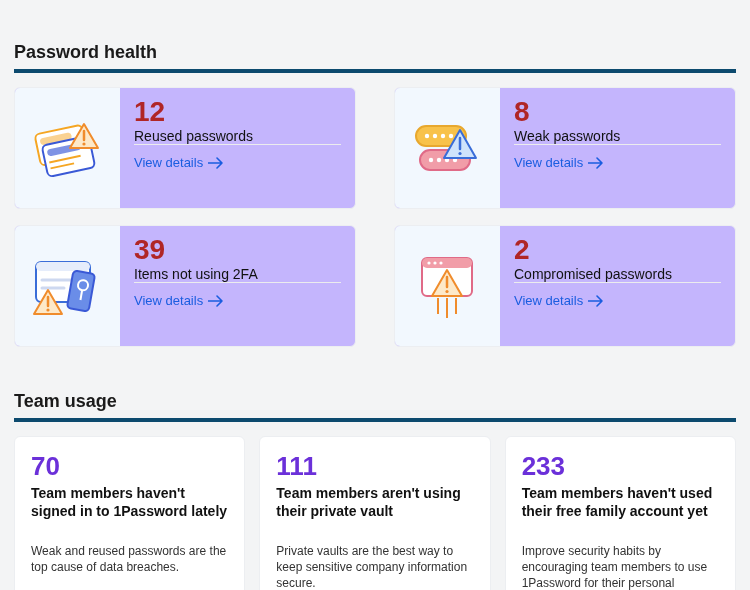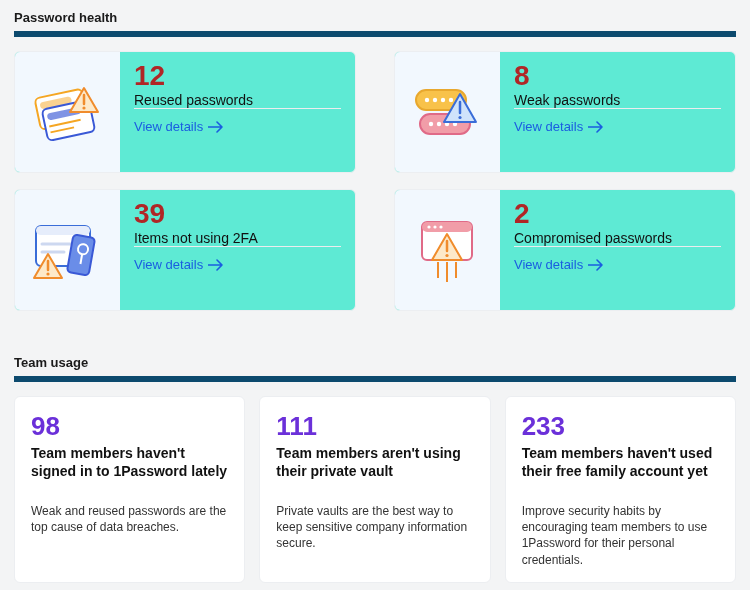--- a/index.html
+++ b/index.html
@@ -6,34 +6,35 @@
   body {
     font-family: -apple-system, BlinkMacSystemFont, "Segoe UI", Helvetica, Arial, sans-serif;
     background: #f3f4f5;
     width: 750px;
     height: 590px;
     overflow: hidden;
     color: #1a1a1a;
     padding: 0 14px;
   }
   .section-title {
-    font-size: 13px;
+    font-size: 18px;
     font-weight: 600;
     padding: 10px 0 6px 0;
-    border-bottom: 6px solid #0c4a6e;
+    border-bottom: 4px solid #0c4a6e;
     margin-bottom: 14px;
+    margin-top: 32px;
   }
   .ph-grid {
     display: grid;
     grid-template-columns: 1fr 1fr;
     gap: 16px 38px;
     margin-bottom: 34px;
   }
   .ph-card {
-    background: #5eead4;
+    background: #c4b5fd;
     border: 1px solid #eceef1;
     border-radius: 6px;
     display: flex;
     height: 122px;
     overflow: hidden;
   }
   .ph-illus {
     width: 105px;
     flex: 0 0 105px;
     background: #f2f8fe;
@@ -226,21 +227,21 @@
     </div>
   </div>
 
 </div>
 
 <div class="section-title">Team usage</div>
 
 <div class="tu-grid">
 
   <div class="tu-card">
-    <div class="tu-count">98</div>
+    <div class="tu-count">70</div>
     <div class="tu-label">Team members haven't signed in to 1Password lately</div>
     <div class="tu-desc">Weak and reused passwords are the top cause of data breaches.</div>
   </div>
 
   <div class="tu-card">
     <div class="tu-count">111</div>
     <div class="tu-label">Team members aren't using their private vault</div>
     <div class="tu-desc">Private vaults are the best way to keep sensitive company information secure.</div>
   </div>
 

